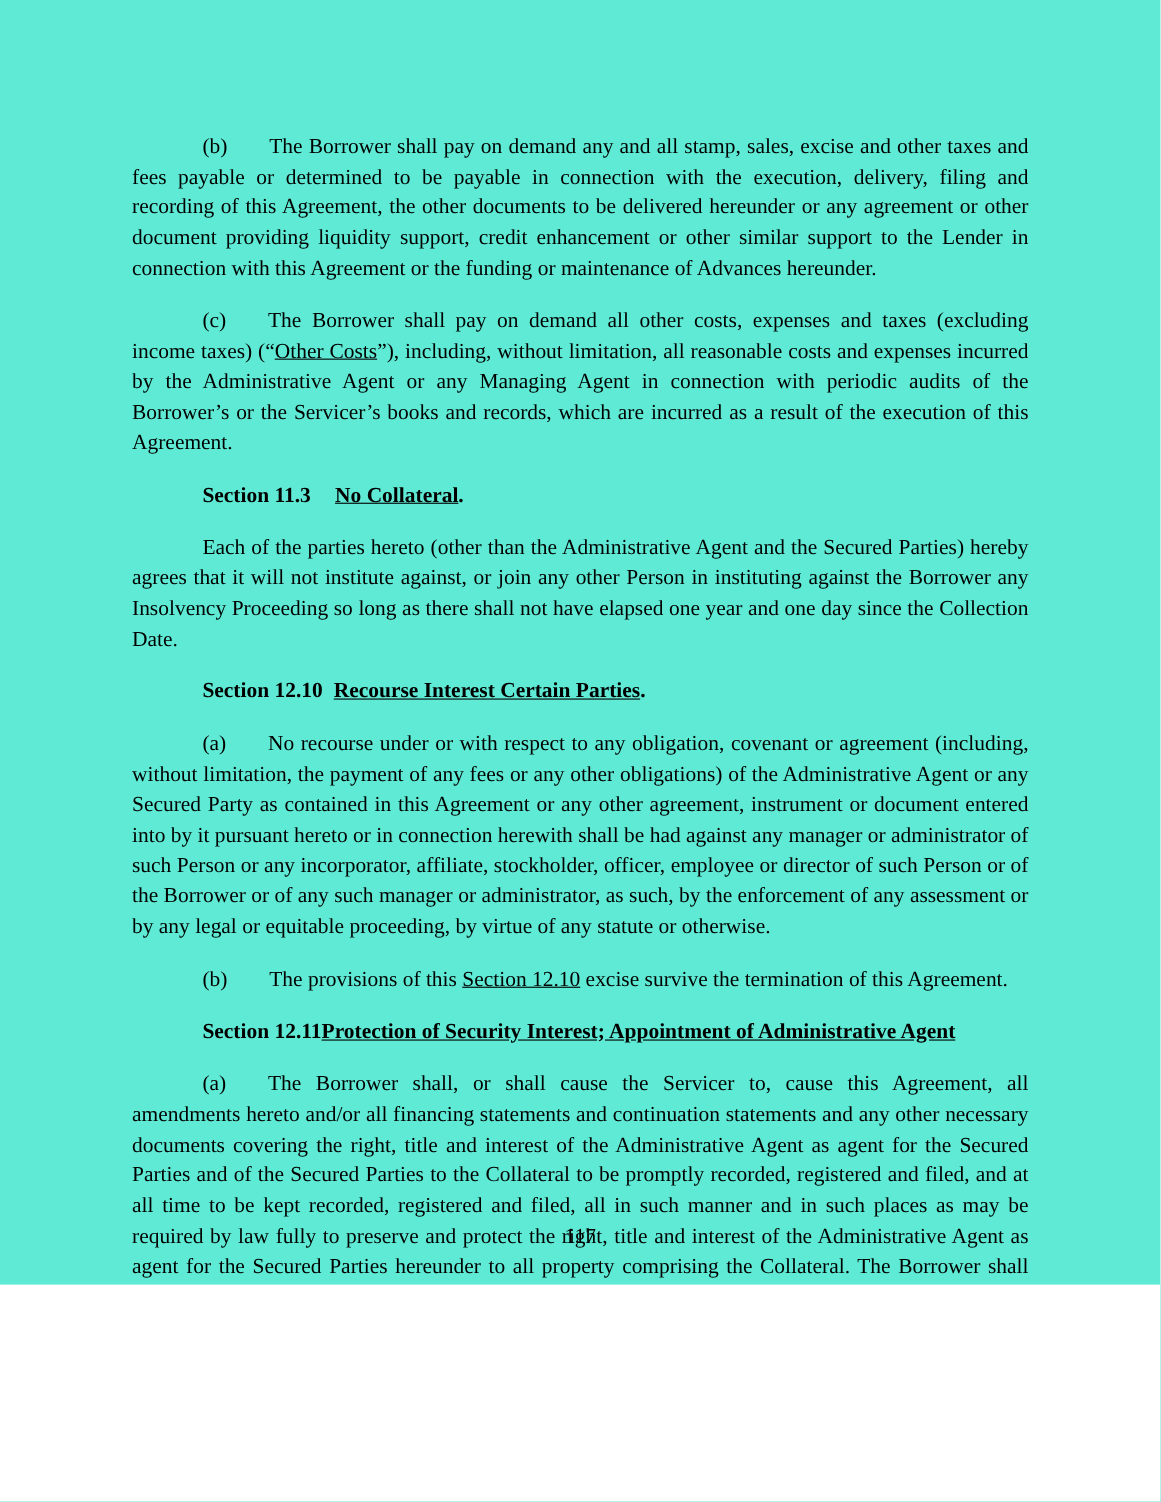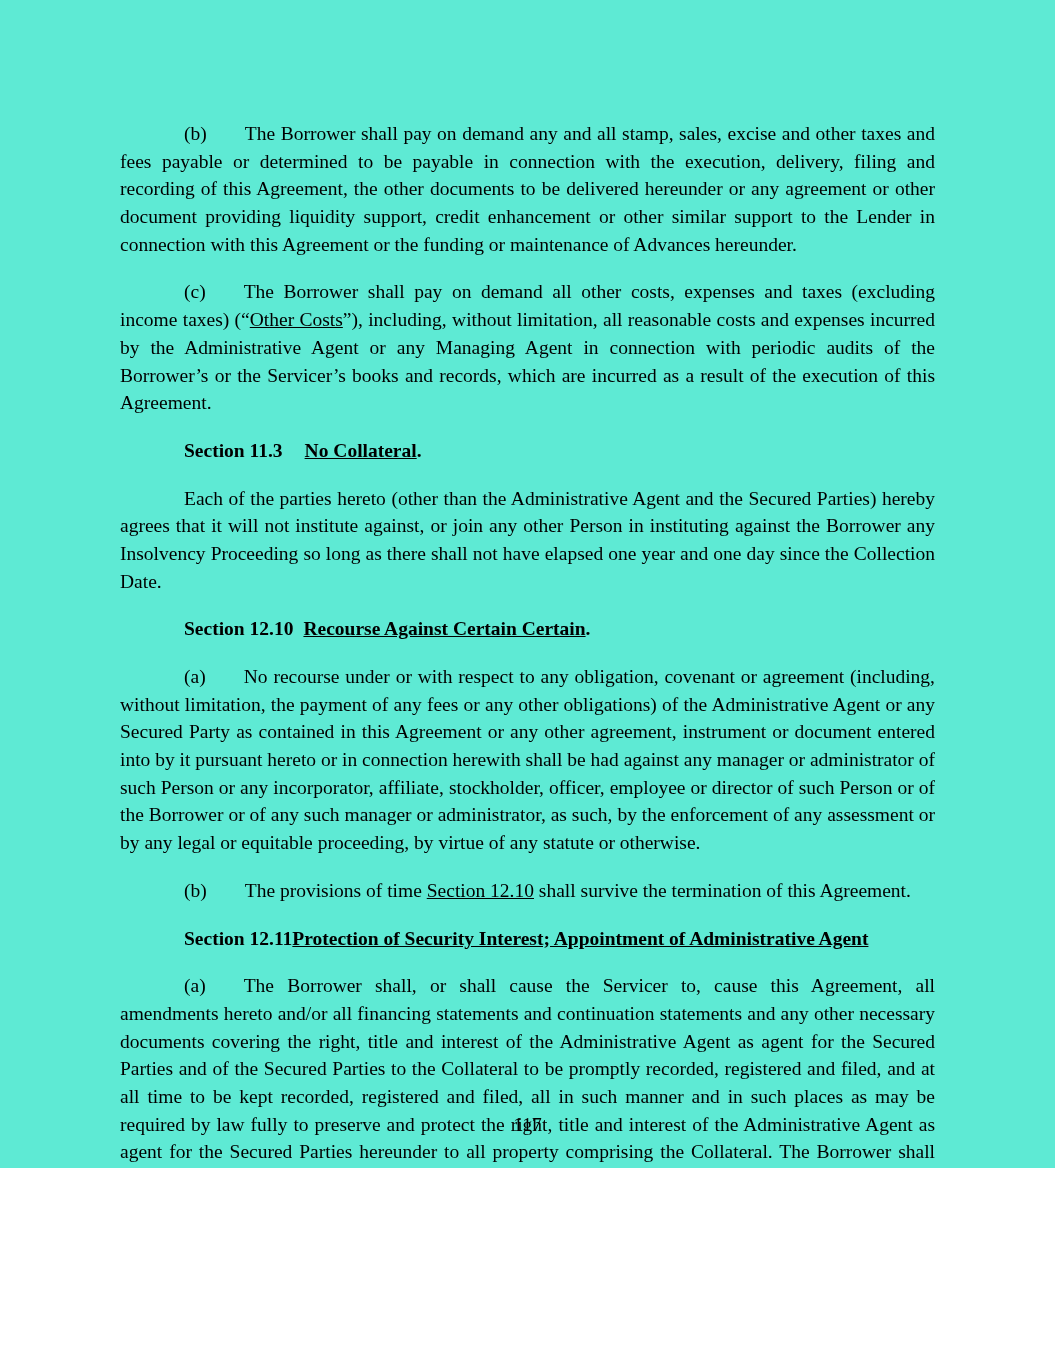--- a/index.html
+++ b/index.html
@@ -85,25 +85,25 @@
 <div class="page">
 
   <p class="body-text indent"><span>(b)</span><span class="tabgap"></span><span>The Borrower shall pay on demand any and all stamp, sales, excise and other taxes and fees payable or determined to be payable in connection with the execution, delivery, filing and recording of this Agreement, the other documents to be delivered hereunder or any agreement or other document providing liquidity support, credit enhancement or other similar support to the Lender in connection with this Agreement or the funding or maintenance of Advances hereunder.</span></p>
 
   <p class="body-text indent"><span>(c)</span><span class="tabgap"></span><span>The Borrower shall pay on demand all other costs, expenses and taxes (excluding income taxes) (“</span><span class="u">Other Costs</span><span>”), including, without limitation, all reasonable costs and expenses incurred by the Administrative Agent or any Managing Agent in connection with periodic audits of the Borrower’s or the Servicer’s books and records, which are incurred as a result of the execution of this Agreement.</span></p>
 
   <p class="section-head"><span class="num">Section 11.3</span><span class="gap-sm"></span><span class="u">No Collateral</span><span>.</span></p>
 
   <p class="body-text indent"><span>Each of the parties hereto (other than the Administrative Agent and the Secured Parties) hereby agrees that it will not institute against, or join any other Person in instituting against the Borrower any Insolvency Proceeding so long as there shall not have elapsed one year and one day since the Collection Date.</span></p>
 
-  <p class="section-head"><span class="num">Section 12.10</span><span class="gap-xs"></span><span class="u">Recourse Against Certain Certain</span><span>.</span></p>
+  <p class="section-head"><span class="num">Section 12.10</span><span class="gap-xs"></span><span class="u">Recourse Interest Certain Parties</span><span>.</span></p>
 
   <p class="body-text indent"><span>(a)</span><span class="tabgap"></span><span>No recourse under or with respect to any obligation, covenant or agreement (including, without limitation, the payment of any fees or any other obligations) of the Administrative Agent or any Secured Party as contained in this Agreement or any other agreement, instrument or document entered into by it pursuant hereto or in connection herewith shall be had against any manager or administrator of such Person or any incorporator, affiliate, stockholder, officer, employee or director of such Person or of the Borrower or of any such manager or administrator, as such, by the enforcement of any assessment or by any legal or equitable proceeding, by virtue of any statute or otherwise.</span></p>
 
-  <p class="body-text indent"><span>(b)</span><span class="tabgap"></span><span>The provisions of time</span> <span class="u">Section 12.10</span> <span>shall survive the termination of this Agreement.</span></p>
+  <p class="body-text indent"><span>(b)</span><span class="tabgap"></span><span>The provisions of this</span> <span class="u">Section 12.10</span> <span>excise survive the termination of this Agreement.</span></p>
 
   <p class="section-head-wrap"><span class="num">Section 12.11</span><span class="gap-xs"></span><span class="u">Protection of Security Interest; Appointment of Administrative Agent</span></p>
 
   <p class="body-text indent last-para"><span>(a)</span><span class="tabgap"></span><span>The Borrower shall, or shall cause the Servicer to, cause this Agreement, all amendments hereto and/or all financing statements and continuation statements and any other necessary documents covering the right, title and interest of the Administrative Agent as agent for the Secured Parties and of the Secured Parties to the Collateral to be promptly recorded, registered and filed, and at all time to be kept recorded, registered and filed, all in such manner and in such places as may be required by law fully to preserve and protect the right, title and interest of the Administrative Agent as agent for the Secured Parties hereunder to all property comprising the Collateral.  The Borrower shall deliver or, shall cause the Servicer to deliver, to the Administrative Agent file-stamped copies of, or filing receipts for, any document recorded, registered or filed as provided above, as soon as available following such recording, registration or filing.  The Borrower and the Servicer shall cooperate fully in connection with the obligations set forth above and will execute any and all documents reasonably required to fulfill the intent of this</span> <span class="u">Section 12.11</span><span>.</span></p>
 
   <div class="page-number">117</div>
 
 </div>
 
 </body></html>

